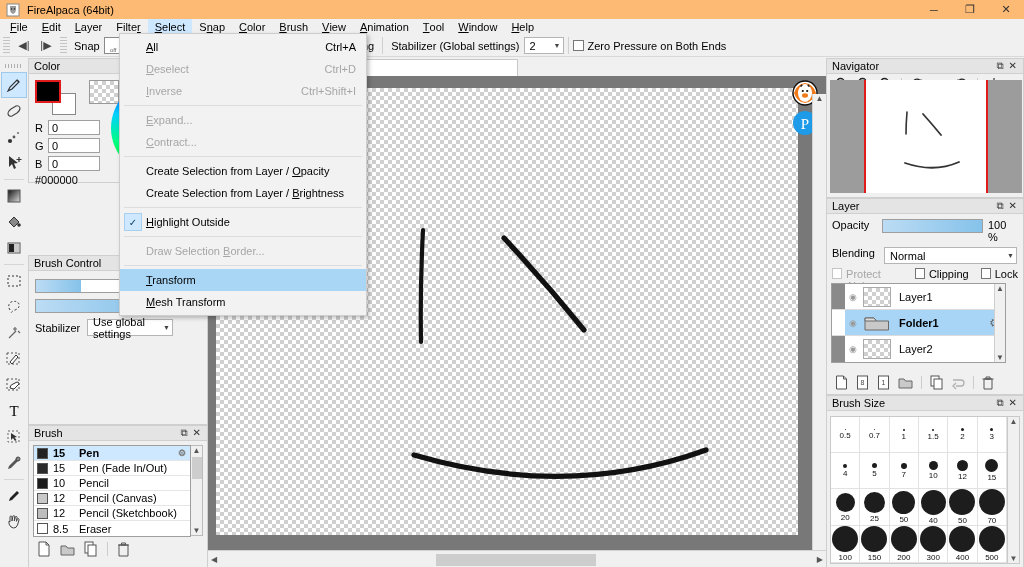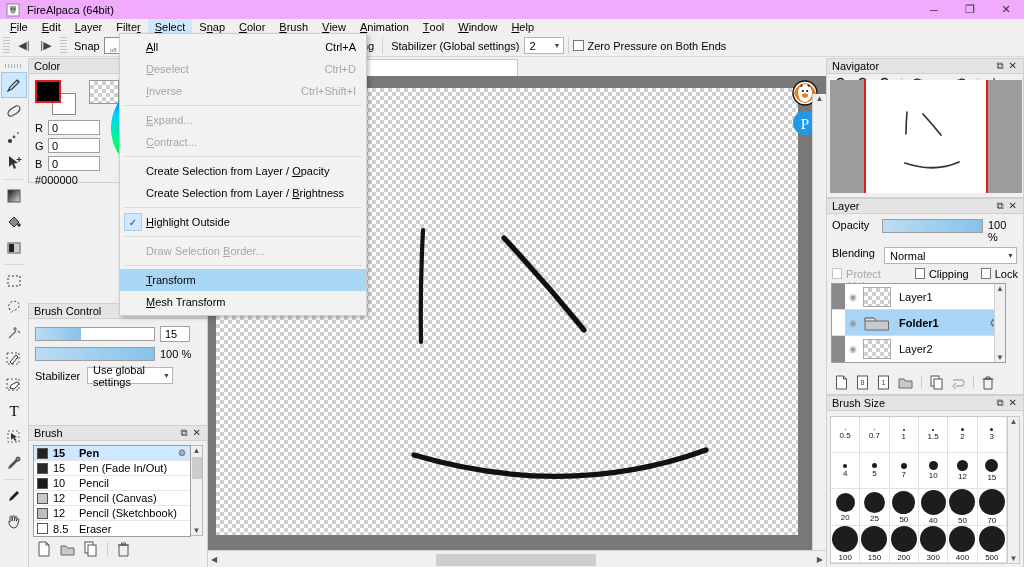--- a/index.html
+++ b/index.html
@@ -10,21 +10,21 @@
     font-family: "Liberation Sans", sans-serif;
     font-size: 11px;
     color: #000;
     background: #f0f0f0;
   }
   #app { position: relative; width: 1024px; height: 567px; background: #f0f0f0; }
 
   
   #titlebar {
     position: absolute; left: 0; top: 0; width: 1024px; height: 19px;
-    background: #f0abfc; display: flex; align-items: center;
+    background: #fdba74; display: flex; align-items: center;
   }
   #titlebar .app-icon {
     width: 16px; height: 16px; margin-left: 5px; margin-right: 6px;
     display: flex; align-items: center; justify-content: center;
   }
   #titlebar .title-text { font-size: 11px; color: #000; }
   #win-ctrls { margin-left: auto; display: flex; height: 19px; }
   #win-ctrls .wbtn {
     width: 36px; height: 19px; display: flex; align-items: center; justify-content: center;
     font-size: 11px; color: #333;
@@ -83,21 +83,21 @@
   
   .panel { position: absolute; background: #f0f0f0; border: 1px solid #cfcfcf; }
   .ptitle {
     height: 15px; background: #e4e4e4; border-bottom: 1px solid #d0d0d0;
     display: flex; align-items: center; padding: 0 3px 0 5px; font-size: 11px; color: #000;
   }
   .ptitle .pacts { margin-left: auto; display: flex; gap: 5px; padding-right: 3px; color: #333; font-size: 10px; }
 
   #pnl-color { left: 28px; top: 58px; width: 180px; height: 125px; }
   #pnl-preview { left: 28px; top: 183px; width: 180px; height: 72px; }
-  #pnl-brushctl { left: 28px; top: 255px; width: 180px; height: 170px; margin-top: 48px; }
+  #pnl-brushctl { left: 28px; top: 255px; width: 180px; height: 170px; }
   #pnl-brush { left: 28px; top: 425px; width: 180px; height: 142px; border-bottom: none;}
 
   .swatch-fg { width: 26px; height: 23px; background: #000; border: 2px solid #e01b1b; position:absolute; left:0; top:0; z-index:2;}
   .swatch-bg { width: 24px; height: 22px; background: #fff; border: 1px solid #888; position:absolute; left:17px; top:13px; z-index:1;}
   .checker {
     background-image:
       linear-gradient(45deg, #cfcfcf 25%, transparent 25%, transparent 75%, #cfcfcf 75%),
       linear-gradient(45deg, #cfcfcf 25%, transparent 25%, transparent 75%, #cfcfcf 75%);
     background-size: 8px 8px; background-position: 0 0, 4px 4px; background-color: #fff;
   }

